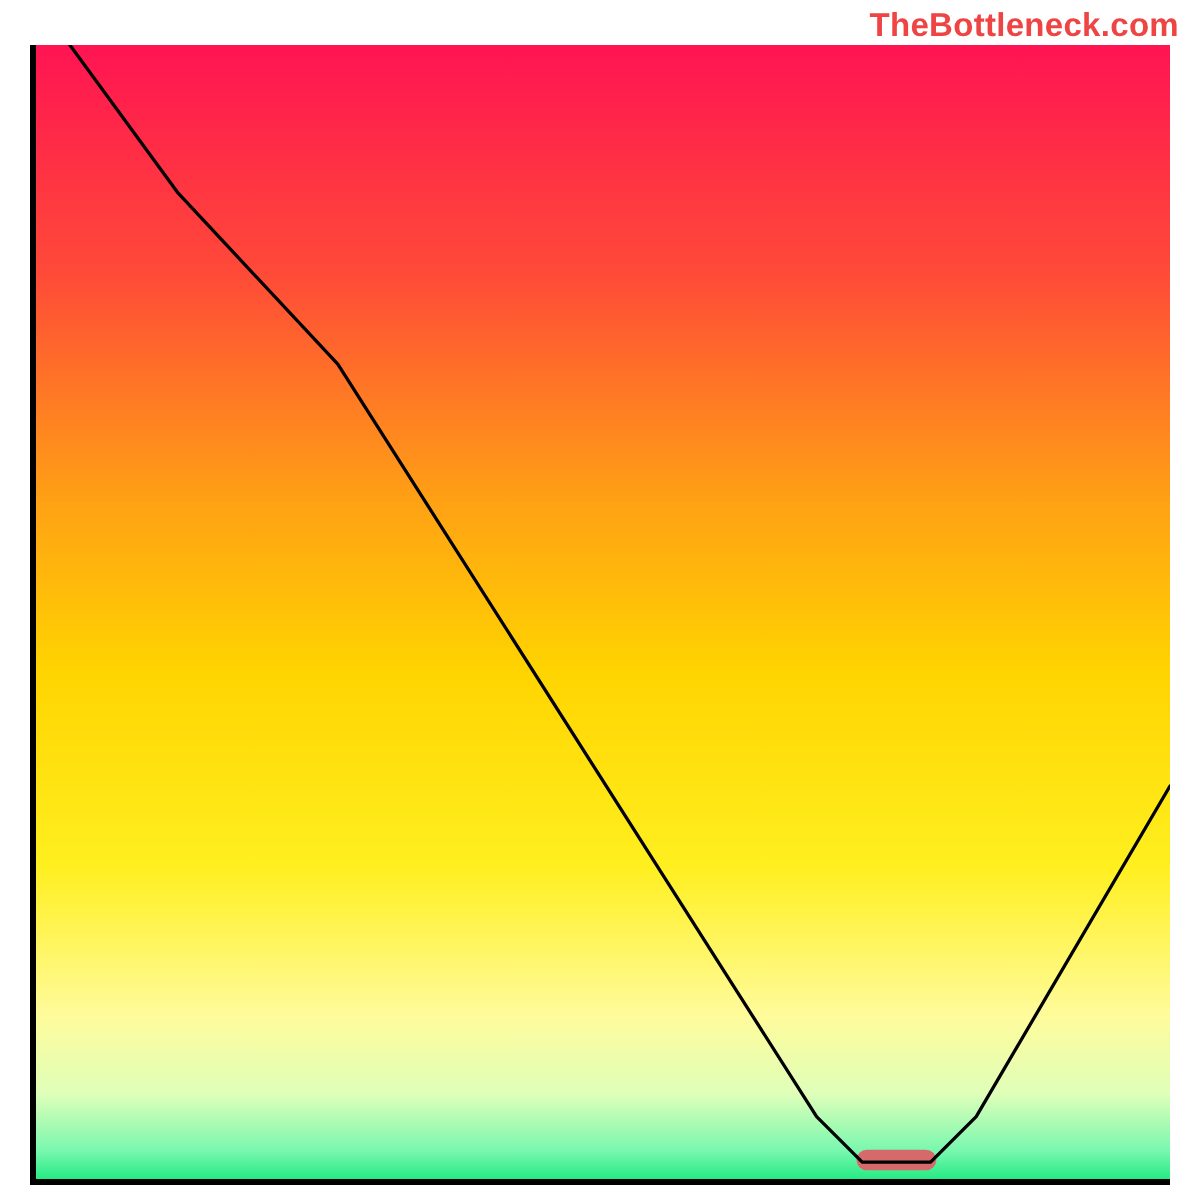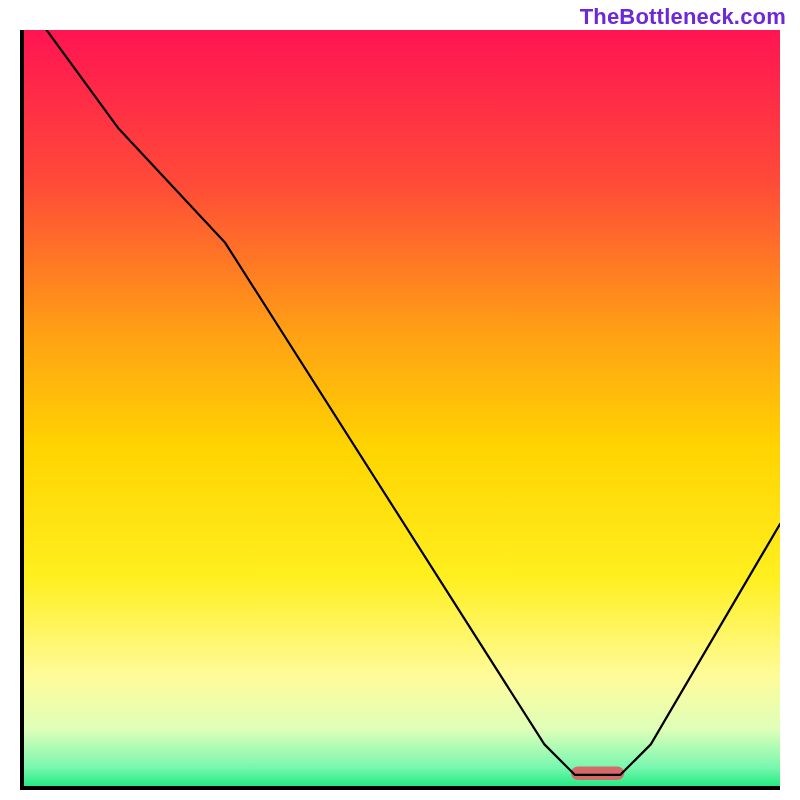--- a/index.html
+++ b/index.html
@@ -10,21 +10,21 @@
     position: relative;
     font-family: Arial, Helvetica, sans-serif;
     overflow: hidden;
   }
   .watermark {
     position: absolute;
     top: 4px;
     right: 14px;
     font-size: 22px;
     font-weight: 600;
-    color: #6d28d9;
+    color: #ef4444;
     letter-spacing: 0.2px;
   }
   .plot {
     position: absolute;
     left: 20px;
     top: 30px;
     width: 760px;
     height: 760px;
   }
   svg { display: block; }

